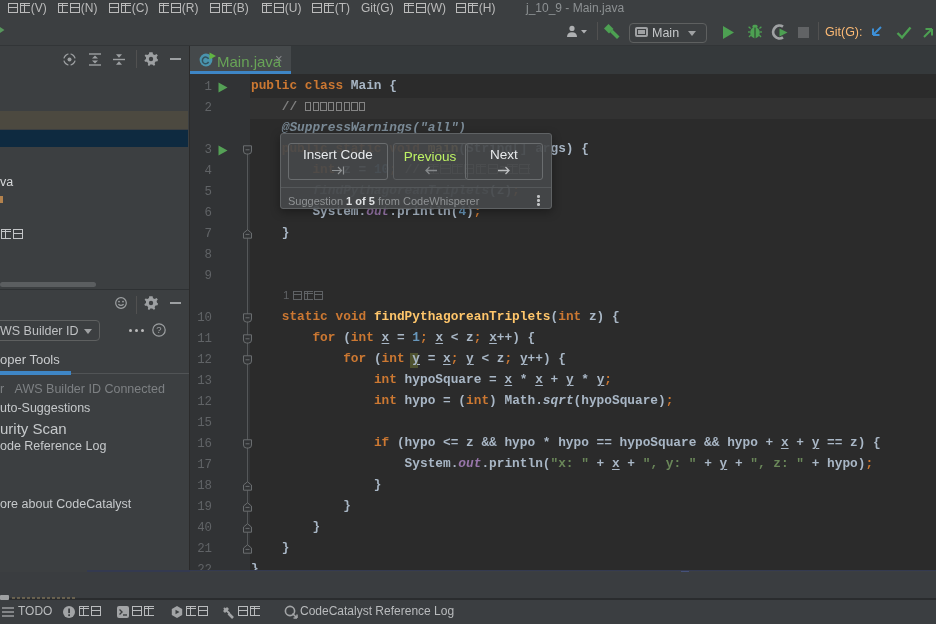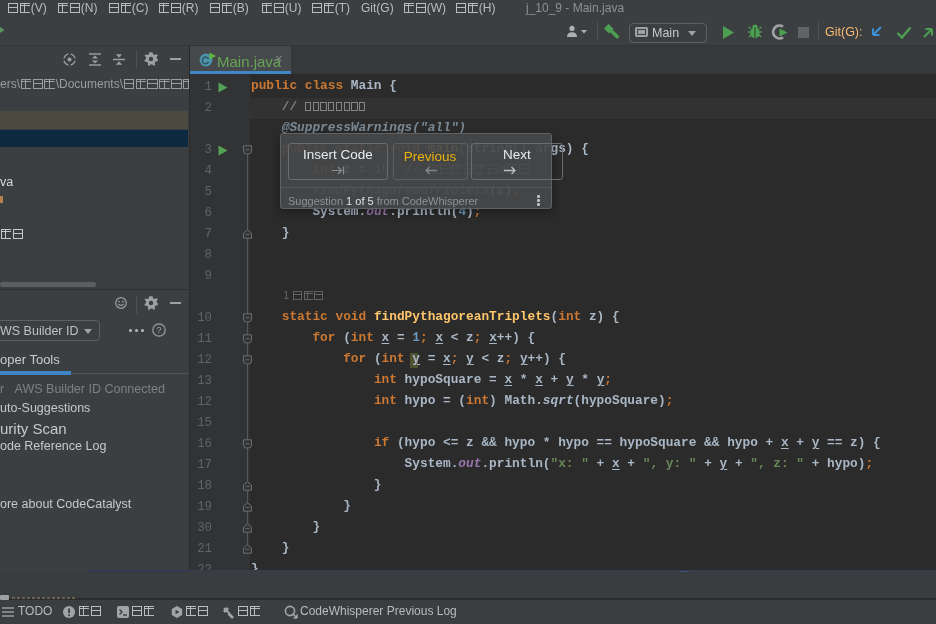--- a/index.html
+++ b/index.html
@@ -151,21 +151,20 @@
       <path d="M7 4.7 L10 1.2 L4 1.2 Z" fill="#9da0a2"></path>
       <path d="M7 8.3 L10 11.8 L4 11.8 Z" fill="#9da0a2"></path>
     </svg>
 <div class="tsep" style="left:136px;top:4px"></div>
 <svg class="gear" style="left:144px;top:6px" width="14" height="14" viewBox="0 0 14 14">
       <path fill="#9da0a2" d="M7 0.2 L8.6 0.2 L9 2.2 L10.8 3 L12.6 2 L13.8 3.4 L12.6 5 L13 6.8 L14 7.6 L13.6 9.2 L11.6 9.4 L10.6 11 L11.2 13 L9.8 13.8 L8.2 12.4 L6.4 12.6 L5.2 14 L3.8 13.2 L4.2 11.2 L3 9.8 L1 9.8 L0.4 8.2 L2 7 L2 5.2 L0.6 3.8 L1.6 2.4 L3.4 3 L5 2 L5.2 0.2 Z"></path>
       <circle cx="7" cy="7" r="2.2" fill="#3c3f41"></circle>
     </svg>
 <div class="abs" style="left:170px;top:12px;width:11px;height:1.6px;background:#9da0a2"></div>
 
-<div class="abs" style="left:0;top:31px;font-size:12px;color:#9a9da0;white-space:nowrap">ers\<i class="hz b"></i><i class="hz"></i><i class="hz b"></i>\Documents\<i class="hz"></i><i class="hz b"></i><i class="hz"></i><i class="hz b"></i><i class="hz"></i><i class="hz b"></i></div>
 
 <div class="abs" style="left:0;top:65px;width:188px;height:18px;background:#4c4940"></div>
 <div class="abs" style="left:0;top:84px;width:188px;height:17px;background:#0e2a40"></div>
 <div class="abs" style="left:0;top:129px;font-size:12.5px;color:#d6d8da">va</div>
 <div class="abs" style="left:0;top:150px;width:3px;height:7px;background:#b3824d"></div>
 <div class="abs" style="left:0;top:181px;font-size:12.5px;color:#c4c6c8"><i class="hz b"></i><i class="hz"></i></div>
 
 <div class="abs" style="left:0;top:236px;width:96px;height:5px;background:#5b5e60;border-radius:3px"></div>
 
 <div class="abs" style="left:0;top:243px;width:189px;height:1px;background:#2e3133"></div>
@@ -236,21 +235,21 @@
 <div class="ln" style="top:261.5px;line-height:21px">10</div>
 <div class="ln" style="top:282.5px;line-height:21px">11</div>
 <div class="ln" style="top:303.5px;line-height:21px">12</div>
 <div class="ln" style="top:324.5px;line-height:21px">13</div>
 <div class="ln" style="top:345.5px;line-height:21px">12</div>
 <div class="ln" style="top:366.5px;line-height:21px">15</div>
 <div class="ln" style="top:387.5px;line-height:21px">16</div>
 <div class="ln" style="top:408.5px;line-height:21px">17</div>
 <div class="ln" style="top:429.5px;line-height:21px">18</div>
 <div class="ln" style="top:450.5px;line-height:21px">19</div>
-<div class="ln" style="top:471.5px;line-height:21px">30</div>
+<div class="ln" style="top:471.5px;line-height:21px">40</div>
 <div class="ln" style="top:492.5px;line-height:21px">21</div>
 <div class="ln" style="top:513.5px;line-height:21px">22</div>
 
 <svg style="left:28px;top:36px" width="10" height="11" viewBox="0 0 10 11">
       <path d="M0.5 0.5 L9.5 5.5 L0.5 10.5 Z" fill="#55a156"></path>
     </svg>
 <svg style="left:28px;top:99px" width="10" height="11" viewBox="0 0 10 11">
       <path d="M0.5 0.5 L9.5 5.5 L0.5 10.5 Z" fill="#55a156"></path>
     </svg>
 
@@ -320,33 +319,33 @@
 <div class="row" style="top:513.5px">}</div>
 
 <div class="abs" style="left:90px;top:87px;width:272px;height:76px;background:rgba(69,72,74,0.92);border:1px solid #5f6264;border-radius:3px;box-sizing:border-box;box-shadow:0 3px 10px rgba(0,0,0,0.35);z-index:5">
   <div class="abs" style="left:7px;top:9px;width:100px;height:37px;border:1px solid #6a6d6f;border-radius:3px;box-sizing:border-box;text-align:center">
     <div style="font-size:13.5px;color:#e8eaec;margin-top:3px">Insert Code</div>
     <svg style="left:43px;top:22px" width="14" height="9" viewBox="0 0 14 9">
           <path d="M0 4.5 H9 M6 1 L9.5 4.5 L6 8 M11.5 0.5 V8.5" stroke="#8e9193" stroke-width="1.2" fill="none"></path>
         </svg>
   </div>
   <div class="abs" style="left:111.5px;top:9px;width:75px;height:37px;border:1px solid #5b5e60;border-radius:3px;box-sizing:border-box;text-align:center">
-    <div style="font-size:13.5px;color:#eab308;margin-top:5px">Previous</div>
+    <div style="font-size:13.5px;color:#bef264;margin-top:5px">Previous</div>
     <svg style="left:31px;top:22px" width="13" height="9" viewBox="0 0 13 9">
           <path d="M12 4.5 H1 M4.5 1 L1 4.5 L4.5 8" stroke="#85888a" stroke-width="1.3" fill="none"></path>
         </svg>
   </div>
-  <div class="abs" style="left:190px;top:9px;width:92px;height:37px;border:1px solid #6a6d6f;border-radius:3px;box-sizing:border-box;text-align:center">
+  <div class="abs" style="left:184px;top:9px;width:78px;height:37px;border:1px solid #6a6d6f;border-radius:3px;box-sizing:border-box;text-align:center">
     <div style="font-size:13.5px;color:#e8eaec;margin-top:3px">Next</div>
     <svg style="left:31px;top:22px" width="13" height="9" viewBox="0 0 13 9">
           <path d="M1 4.5 H12 M8.5 1 L12 4.5 L8.5 8" stroke="#bcbec0" stroke-width="1.3" fill="none"></path>
         </svg>
   </div>
   <div class="abs" style="left:0;top:52.5px;width:270px;height:1px;background:#55585a"></div>
-  <div class="abs" style="left:7px;top:61px;font-size:11px;color:#8f9294">Suggestion <b style="color:#dfe1e3;font-weight:normal">1 of 5</b> from CodeWhisperer</div>
+  <div class="abs" style="left:7px;top:61px;font-size:11px;color:#8f9294">Suggestion <b style="color:#dfe1e3;font-weight:bold">1 of 5</b> from CodeWhisperer</div>
   <div class="abs" style="left:256px;top:61px;width:2.5px;height:2.5px;background:#c0c2c4;border-radius:50%;box-shadow:0 4px 0 #c0c2c4,0 8px 0 #c0c2c4"></div>
 </div>
 
 <div class="abs" style="left:0;top:523.5px;width:746px;height:2px;background:#343a50;z-index:6"></div>
 </div>
 <div id="stripe" class="abs">
 <div class="abs" style="left:87px;top:-2px;width:103px;height:2px;background:#343a50"></div>
     <div class="abs" style="left:681px;top:-2px;width:8px;height:2px;background:#46527a"></div>
 
 <div class="abs" style="left:0;top:23.5px;width:9px;height:4.5px;background:#9ea0a2;border-radius:1px"></div>
@@ -383,14 +382,14 @@
         <path d="M2.5 2.5 L7 7" stroke-linecap="round"></path>
         <path d="M6.5 7.5 L11 12" stroke-width="2.6"></path>
       </g>
       <path d="M1 5 L5 1 L7 3 L3 7 Z" fill="#a2a4a6"></path>
     </svg>
 <span class="sbtxt" style="left:237px"><i class="hz"></i><i class="hz b"></i></span>
 <svg style="left:284px;top:5px" width="14" height="14" viewBox="0 0 14 14">
       <circle cx="6" cy="6" r="4.6" fill="none" stroke="#a2a4a6" stroke-width="1.6"></circle>
       <path d="M8.5 8.5 L13 13 M13 13 L13 9.5 M13 13 L9.5 13" stroke="#a2a4a6" stroke-width="1.6" fill="none"></path>
     </svg>
-<span class="sbtxt" style="left:300px">CodeWhisperer Previous Log</span>
+<span class="sbtxt" style="left:300px">CodeCatalyst Reference Log</span>
 </div>
 
 </body></html>

